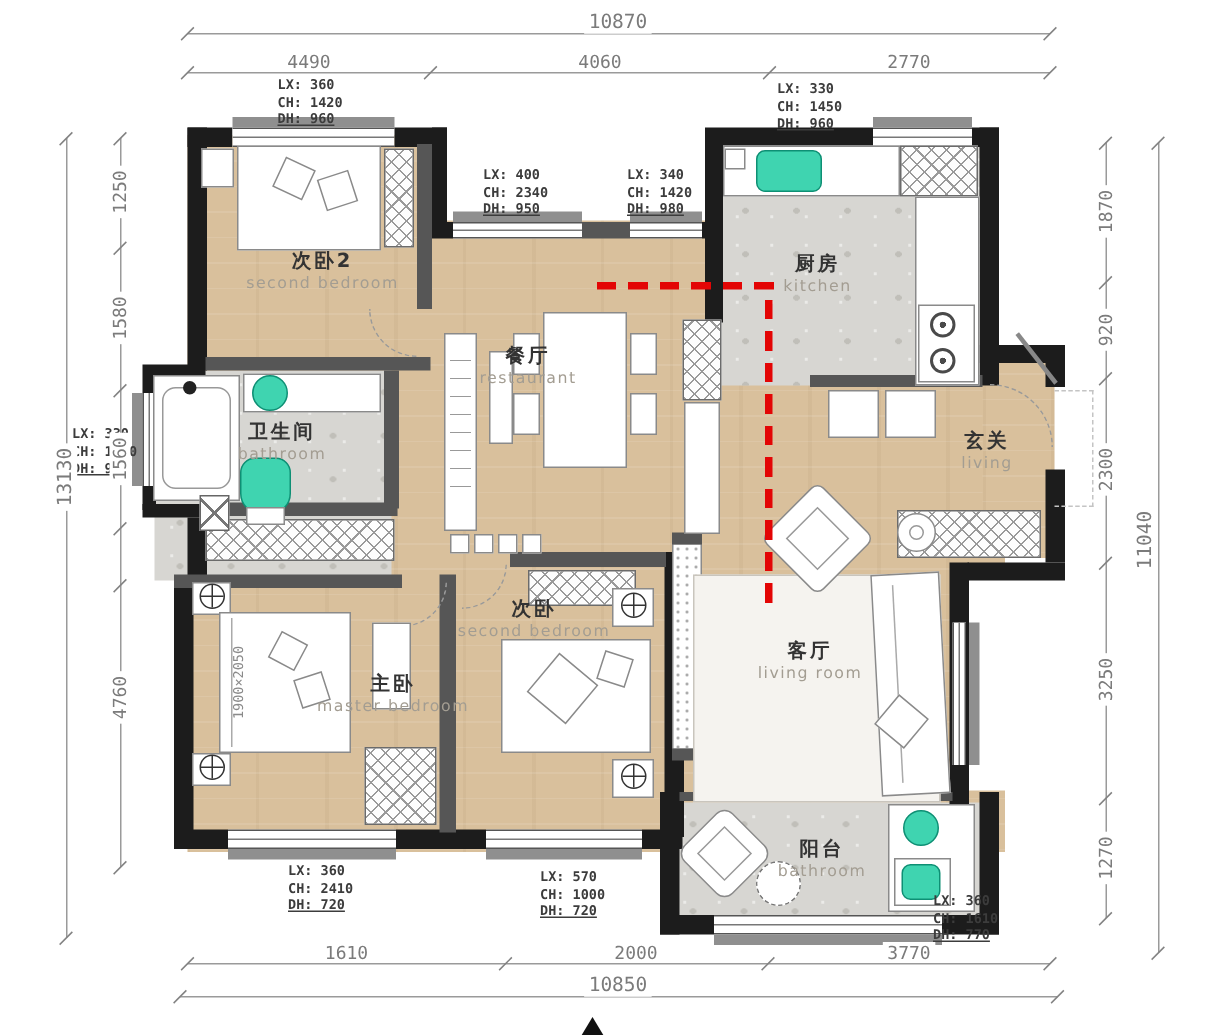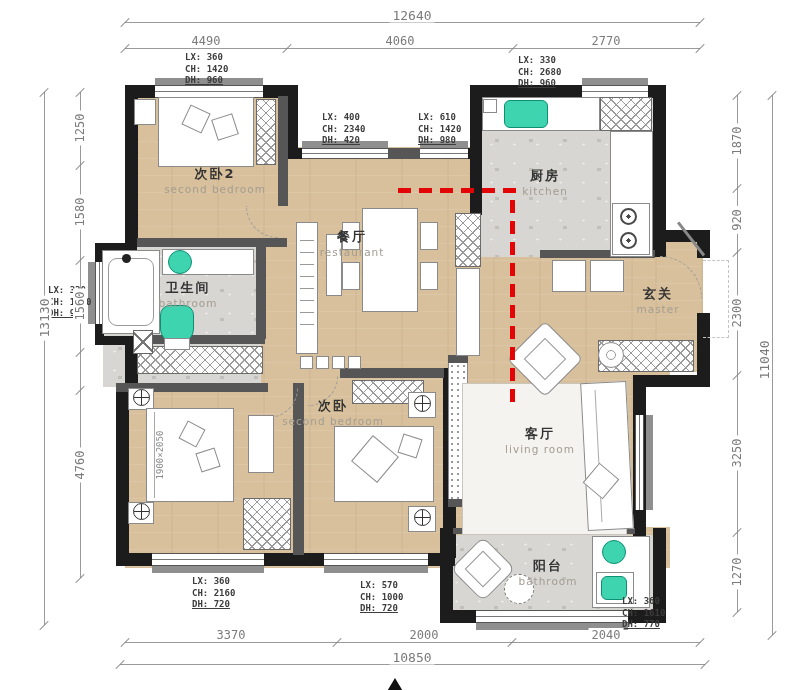--- a/index.html
+++ b/index.html
@@ -245,80 +245,84 @@
   <div class="rl" style="left:352px;top:243px">
     <span class="cn">餐厅</span>
     <span class="en">restaurant</span>
   </div>
   <div class="rl" style="left:545px;top:182px">
     <span class="cn">厨房</span>
     <span class="en">kitchen</span>
   </div>
   <div class="rl" style="left:658px;top:300px">
     <span class="cn">玄关</span>
-    <span class="en">master</span>
+    <span class="en">living</span>
   </div>
   <div class="rl" style="left:540px;top:440px">
     <span class="cn">客厅</span>
     <span class="en">living room</span>
   </div>
-  <div class="rl" style="left:333px;top:412px">
+  <div class="rl" style="left:262px;top:462px">
+    <span class="cn">主卧</span>
+    <span class="en">master bedroom</span>
+  </div>
+  <div class="rl" style="left:356px;top:412px">
     <span class="cn">次卧</span>
     <span class="en">second bedroom</span>
   </div>
   <div class="rl" style="left:548px;top:572px">
     <span class="cn">阳台</span>
     <span class="en">bathroom</span>
   </div>
 
   <div class="ann" style="left:185px;top:52px">
     <span>LX: 360</span>
       <span>CH: 1420</span>
       <span class="u">DH: 960</span>
   </div>
   <div class="ann" style="left:322px;top:112px">
     <span>LX: 400</span>
       <span>CH: 2340</span>
-      <span class="u">DH: 420</span>
+      <span class="u">DH: 950</span>
   </div>
   <div class="ann" style="left:418px;top:112px">
-    <span>LX: 610</span>
+    <span>LX: 340</span>
       <span>CH: 1420</span>
       <span class="u">DH: 980</span>
   </div>
   <div class="ann" style="left:518px;top:55px">
     <span>LX: 330</span>
-      <span>CH: 2680</span>
+      <span>CH: 1450</span>
       <span class="u">DH: 960</span>
   </div>
   <div class="ann" style="left:48px;top:285px">
     <span>LX: 330</span>
       <span>CH: 1460</span>
       <span class="u">DH: 960</span>
   </div>
   <div class="ann" style="left:192px;top:576px">
     <span>LX: 360</span>
-      <span>CH: 2160</span>
+      <span>CH: 2410</span>
       <span class="u">DH: 720</span>
   </div>
   <div class="ann" style="left:360px;top:580px">
     <span>LX: 570</span>
       <span>CH: 1000</span>
       <span class="u">DH: 720</span>
   </div>
   <div class="ann" style="left:622px;top:596px">
     <span>LX: 360</span>
       <span>CH: 1610</span>
       <span class="u">DH: 770</span>
   </div>
 
   <div class="abs dline" style="left:125px;top:22px;width:575px;height:1px"></div>
   <div class="tk" style="left:119px;top:22px"></div>
     <div class="tk" style="left:694px;top:22px"></div>
-  <div class="dim big dlab" style="left:412px;top:15px"><span>12640</span></div>
+  <div class="dim big dlab" style="left:412px;top:15px"><span>10870</span></div>
   <div class="abs dline" style="left:125px;top:48px;width:575px;height:1px"></div>
   <div class="tk" style="left:119px;top:48px"></div>
     <div class="tk" style="left:281px;top:48px"></div>
   <div class="tk" style="left:507px;top:48px"></div>
     <div class="tk" style="left:694px;top:48px"></div>
   <div class="dim dlab" style="left:206px;top:41px"><span>4490</span></div>
   <div class="dim dlab" style="left:400px;top:41px"><span>4060</span></div>
   <div class="dim dlab" style="left:606px;top:41px"><span>2770</span></div>
 
   <div class="abs dline" style="left:44px;top:92px;width:1px;height:533px"></div>
@@ -352,22 +356,22 @@
   <div class="abs dline" style="left:772px;top:95px;width:1px;height:540px"></div>
   <div class="tk" style="left:766px;top:95px"></div>
     <div class="tk" style="left:766px;top:635px"></div>
   <div class="dim big dlabv" style="left:764px;top:360px"><span>11040</span></div>
 
   <div class="abs dline" style="left:125px;top:642px;width:575px;height:1px"></div>
   <div class="tk" style="left:119px;top:642px"></div>
     <div class="tk" style="left:331px;top:642px"></div>
   <div class="tk" style="left:506px;top:642px"></div>
     <div class="tk" style="left:694px;top:642px"></div>
-  <div class="dim dlab" style="left:231px;top:635px"><span>3370</span></div>
+  <div class="dim dlab" style="left:231px;top:635px"><span>1610</span></div>
   <div class="dim dlab" style="left:424px;top:635px"><span>2000</span></div>
-  <div class="dim dlab" style="left:606px;top:635px"><span>2040</span></div>
+  <div class="dim dlab" style="left:606px;top:635px"><span>3770</span></div>
   <div class="abs dline" style="left:120px;top:664px;width:585px;height:1px"></div>
   <div class="tk" style="left:114px;top:664px"></div>
     <div class="tk" style="left:699px;top:664px"></div>
   <div class="dim big dlab" style="left:412px;top:657px"><span>10850</span></div>
 
   <div class="abs north" style="left:386px;top:678px"></div>
 </div>
 
 </body></html>

